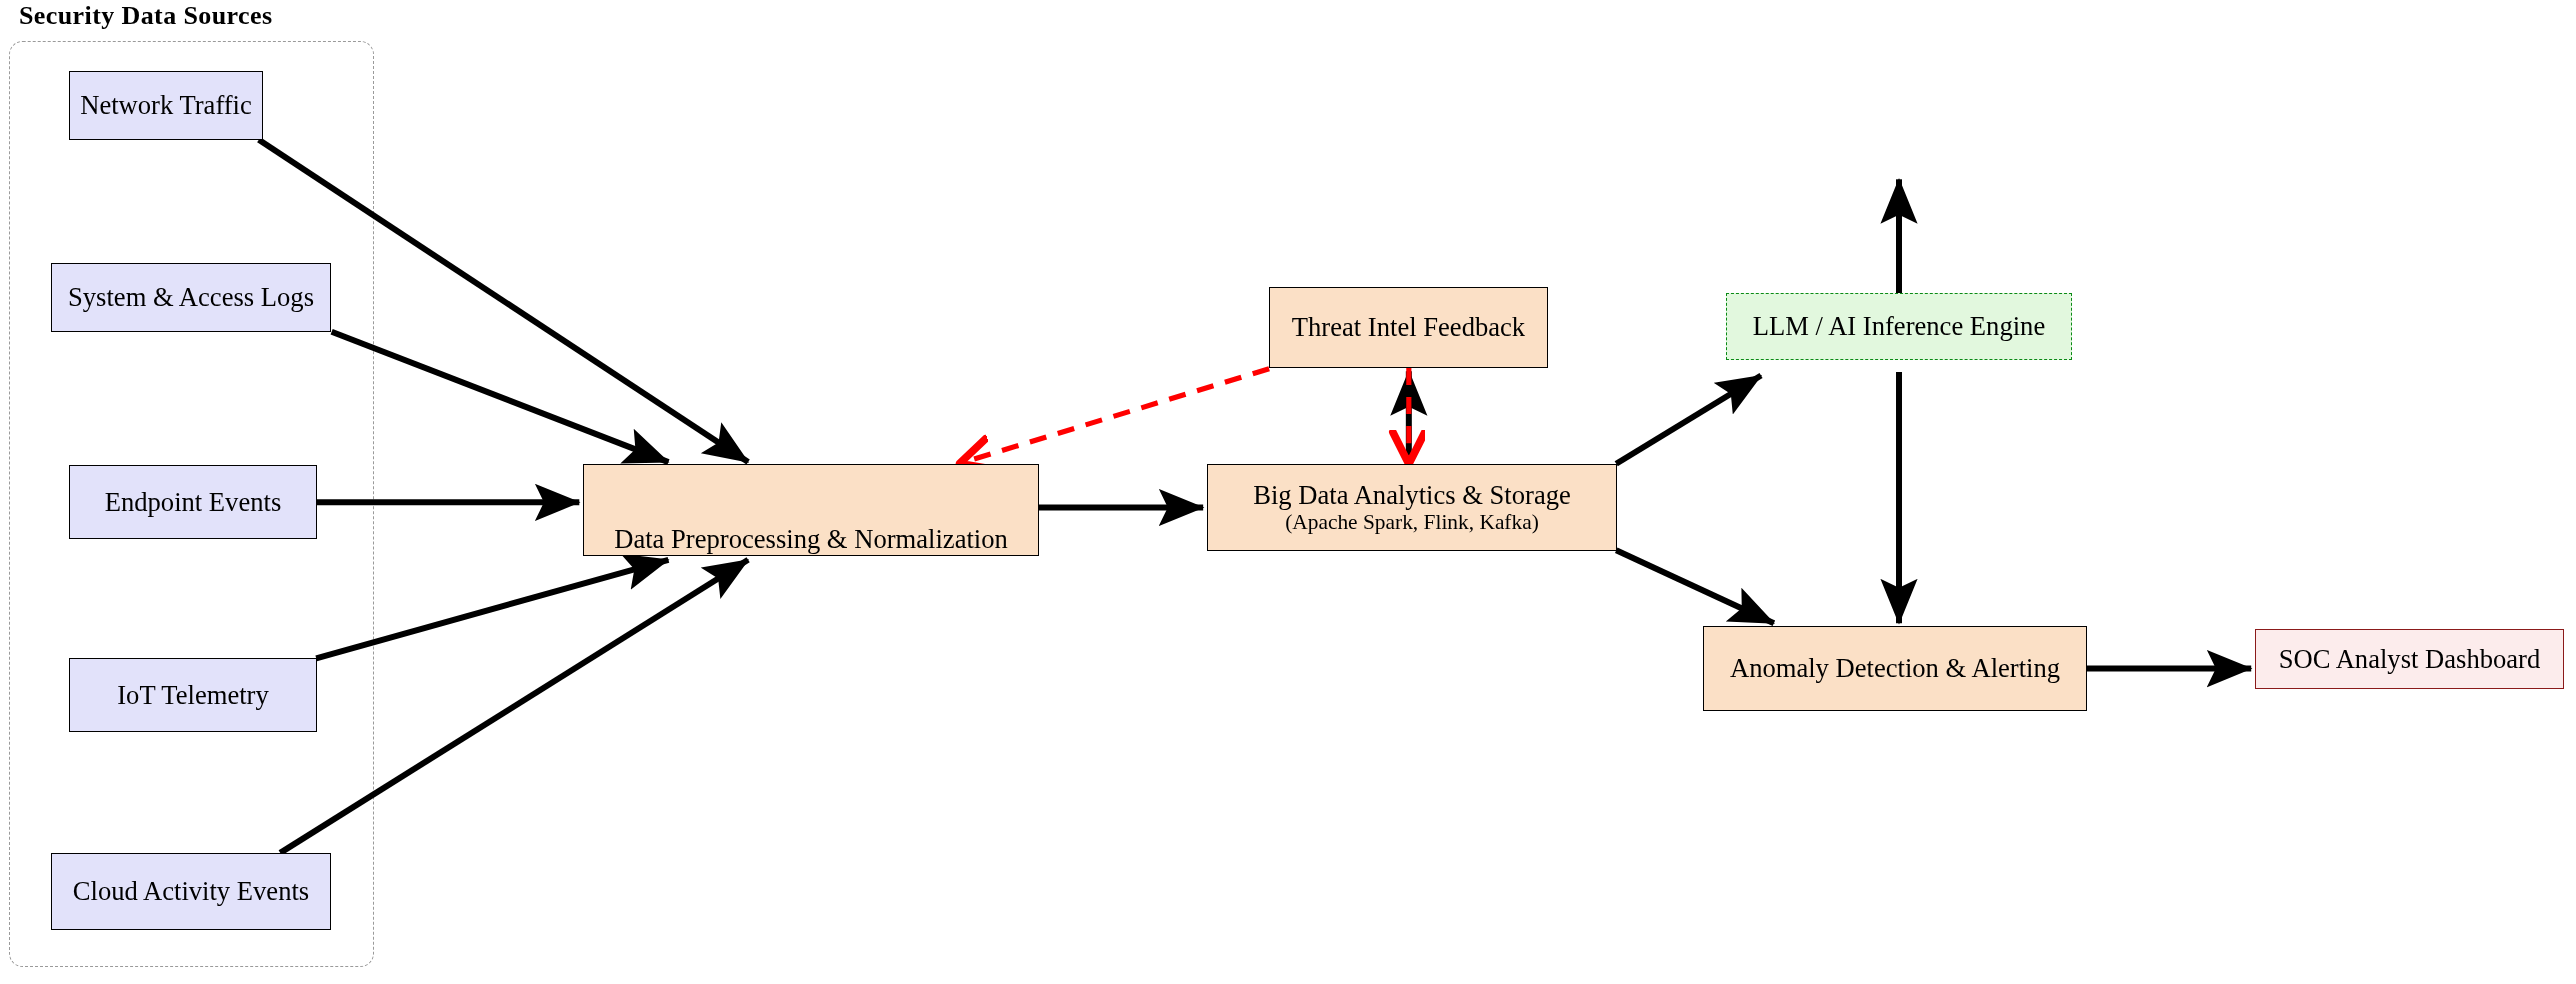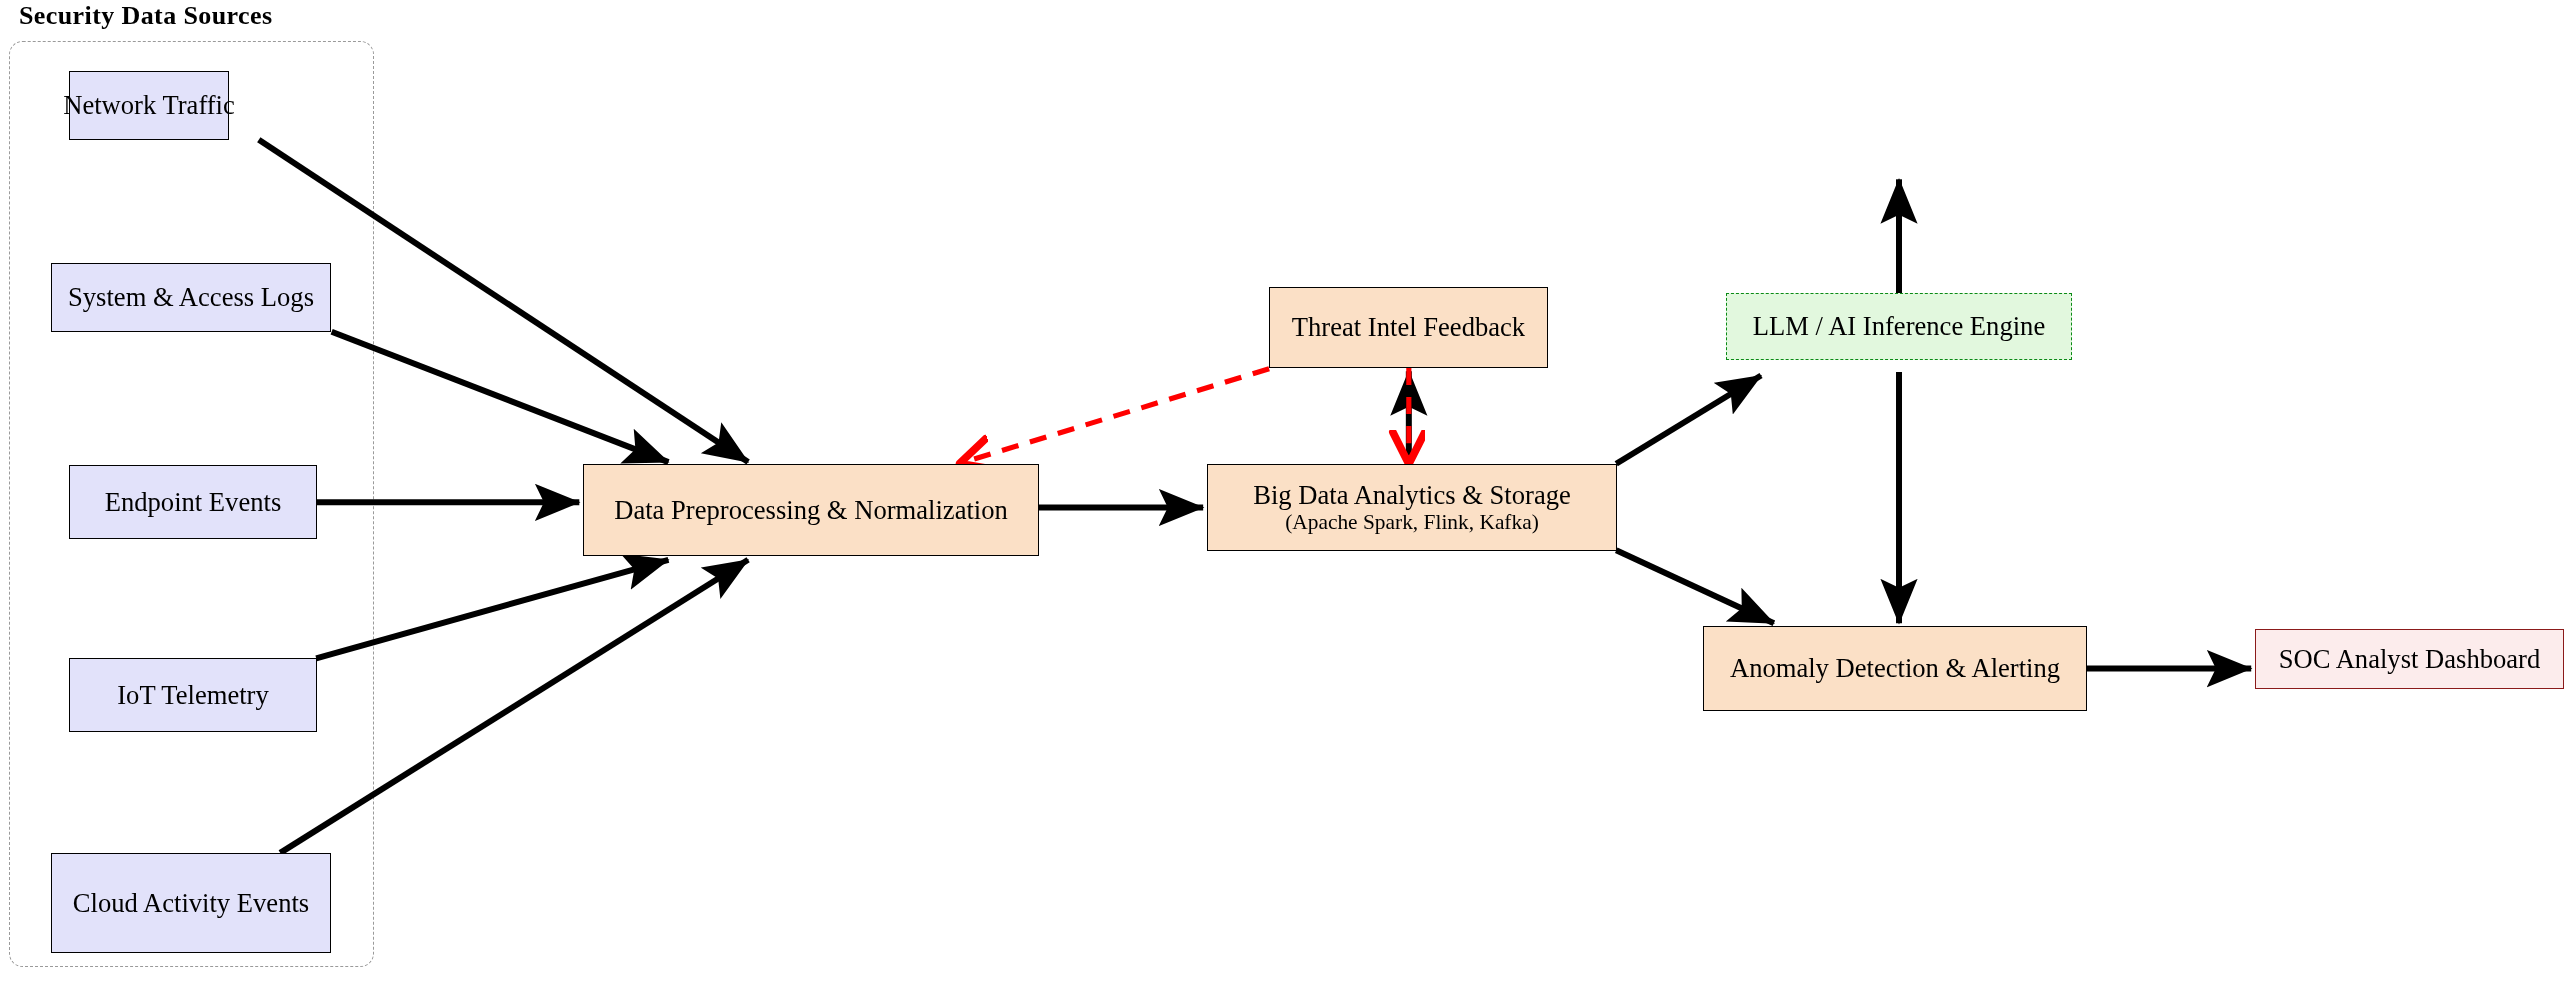--- a/index.html
+++ b/index.html
@@ -65,37 +65,37 @@
 
       <line x1="2435" y1="780" x2="2627" y2="780"></line>
     </g>
 
     <g stroke="#ff0000" stroke-width="6" fill="none" stroke-dasharray="20,14" marker-end="url(#ah-red)">
       <line x1="1481" y1="430" x2="1122" y2="540"></line>
       <line x1="1644" y1="429" x2="1644" y2="539"></line>
     </g>
   </svg>
 
-  <div class="node src" style="left:69px;top:71px;width:160px;height:69px;">
+  <div class="node src" style="left:69px;top:71px;width:194px;height:69px;">
     <span class="ln1">Network Traffic</span>
   </div>
   <div class="node src" style="left:51px;top:263px;width:280px;height:69px;">
     <span class="ln1">System &amp; Access Logs</span>
   </div>
   <div class="node src" style="left:69px;top:658px;width:248px;height:74px;">
     <span class="ln1">IoT Telemetry</span>
   </div>
   <div class="node src" style="left:69px;top:465px;width:248px;height:74px;">
     <span class="ln1">Endpoint Events</span>
   </div>
-  <div class="node src" style="left:51px;top:853px;width:280px;height:100px;">
+  <div class="node src" style="left:51px;top:853px;width:280px;height:77px;">
     <span class="ln1">Cloud Activity Events</span>
   </div>
 
-  <div class="node proc" style="left:583px;top:464px;width:456px;height:92px;">
+  <div class="node proc" style="left:583px;top:464px;width:456px;height:92px;justify-content:flex-end;">
     <span class="ln1">Data Preprocessing &amp; Normalization</span>
   </div>
   <div class="node proc" style="left:1207px;top:464px;width:410px;height:87px;">
     <span class="ln1">Big Data Analytics &amp; Storage</span>
     <span class="ln2">(Apache Spark, Flink, Kafka)</span>
   </div>
   <div class="node proc" style="left:1269px;top:287px;width:279px;height:81px;">
     <span class="ln1">Threat Intel Feedback</span>
   </div>
   <div class="node proc" style="left:1703px;top:626px;width:384px;height:85px;">

